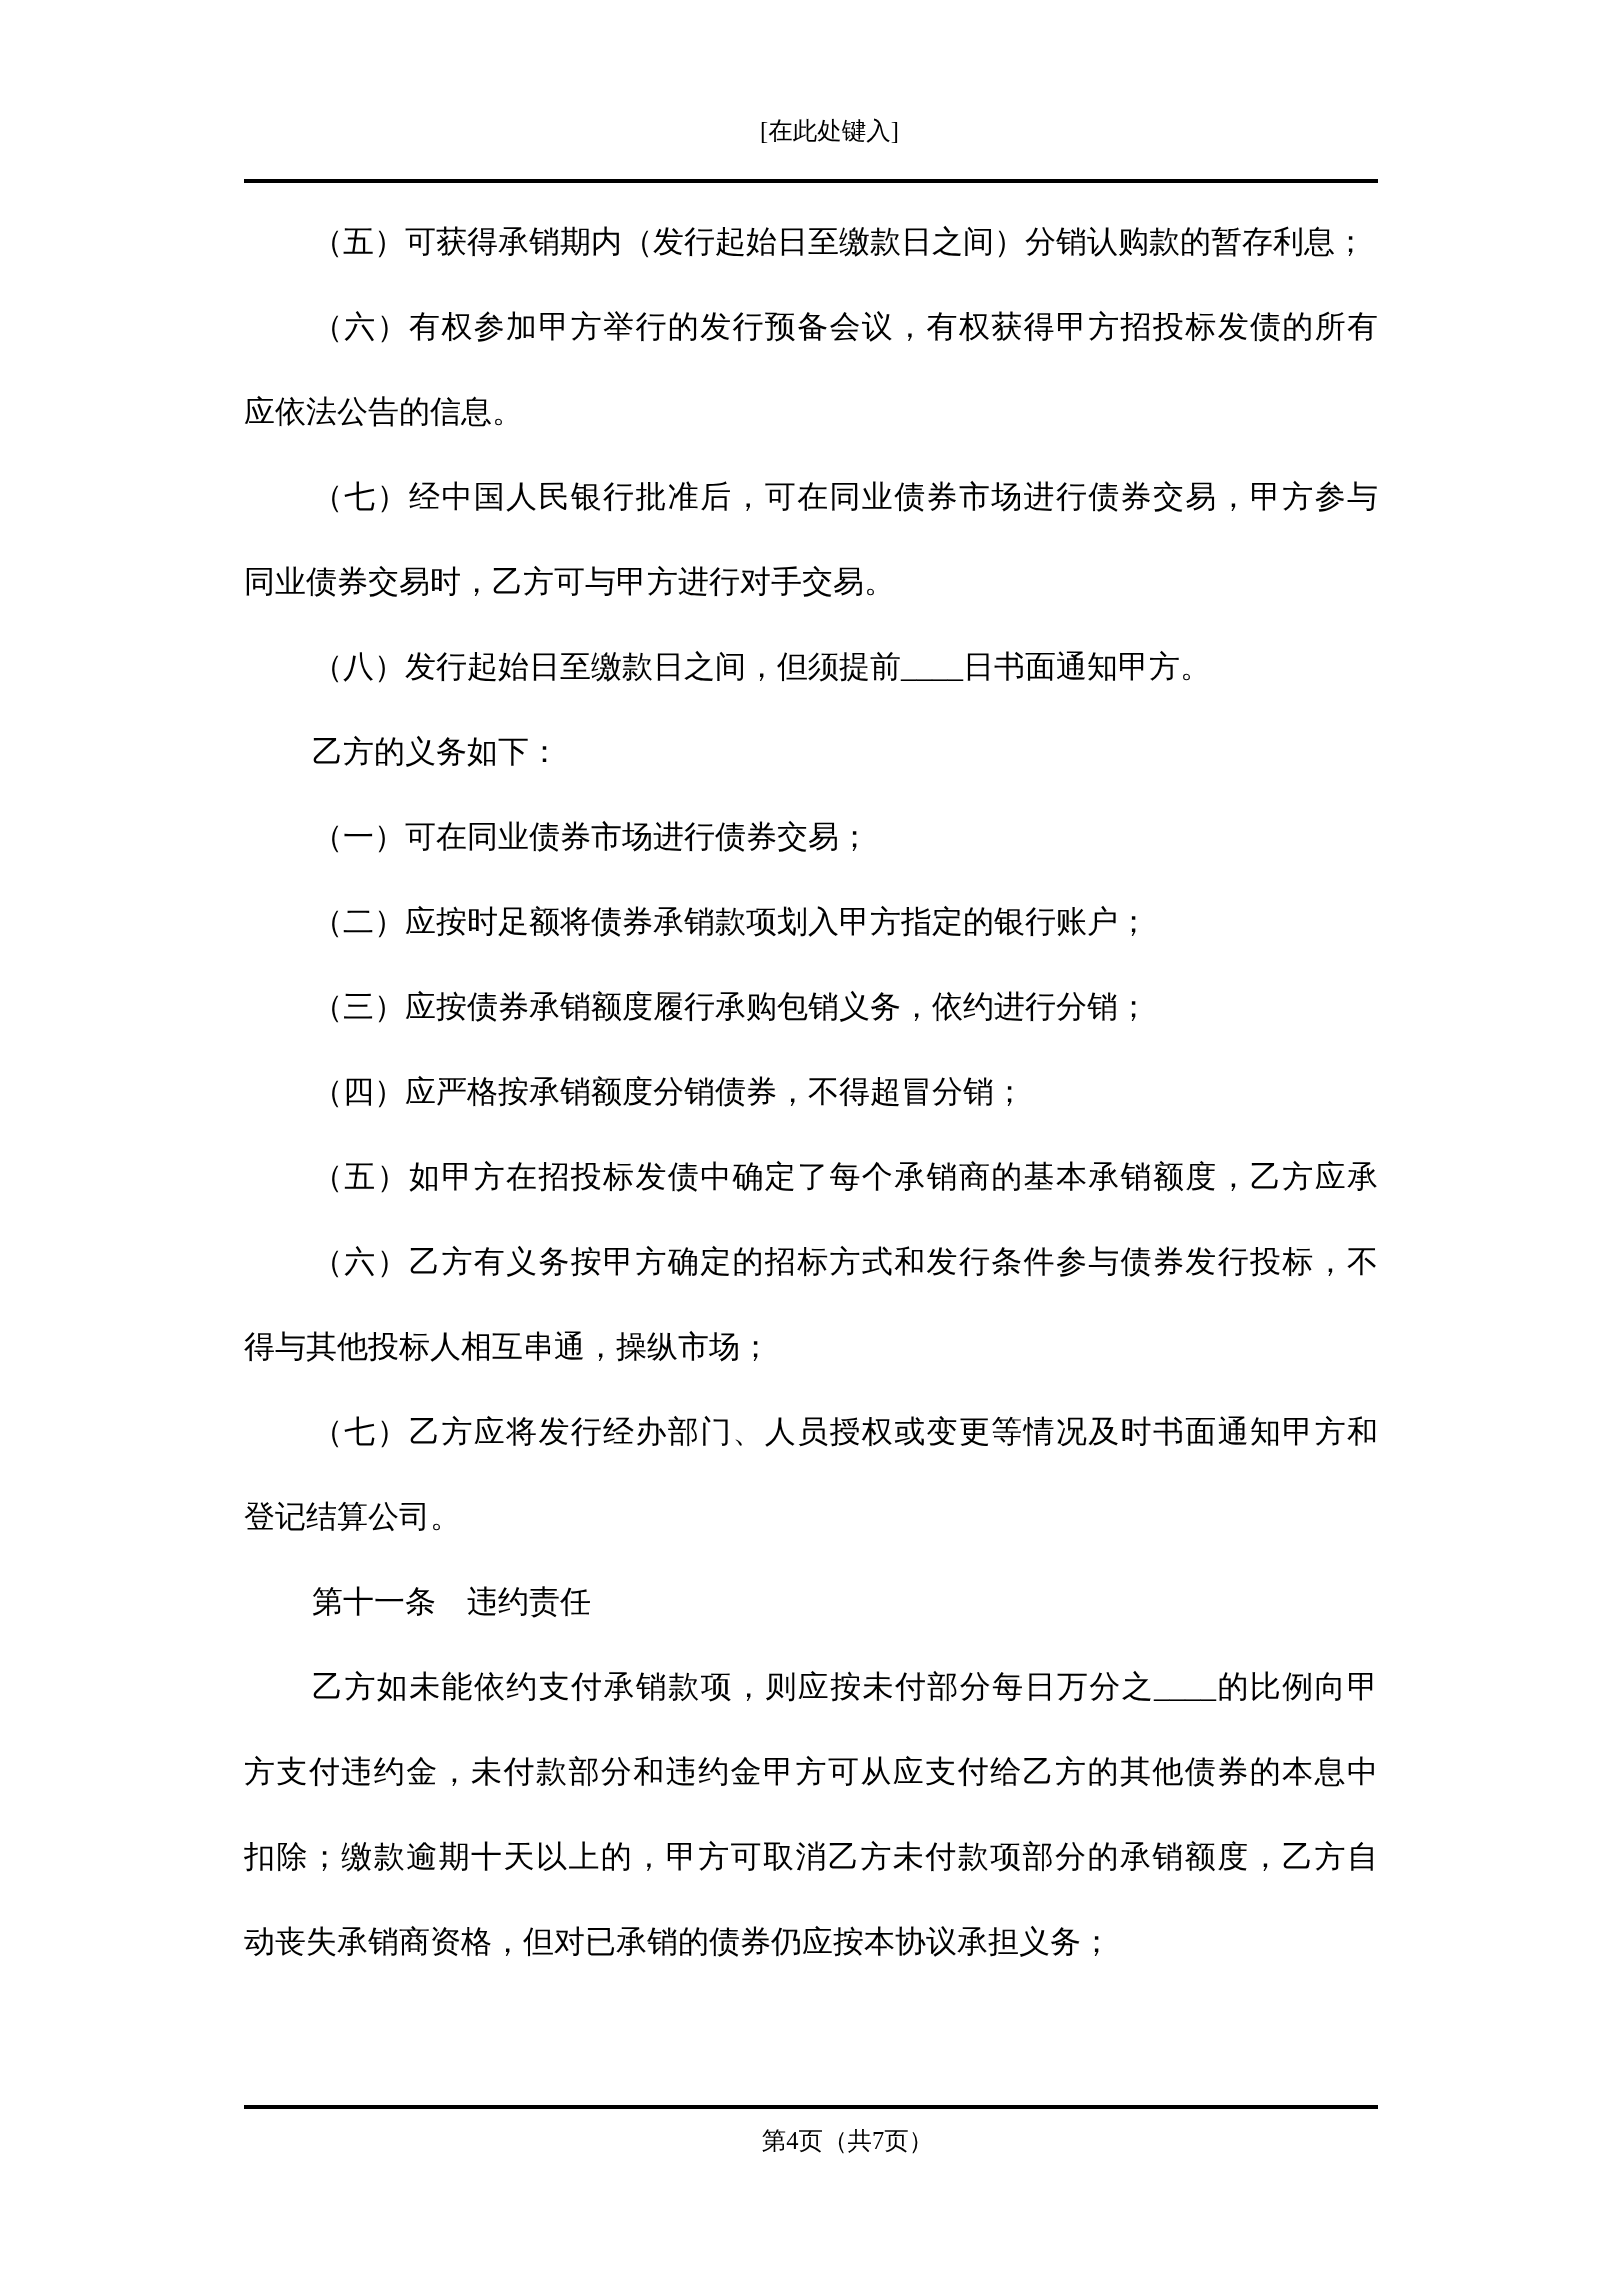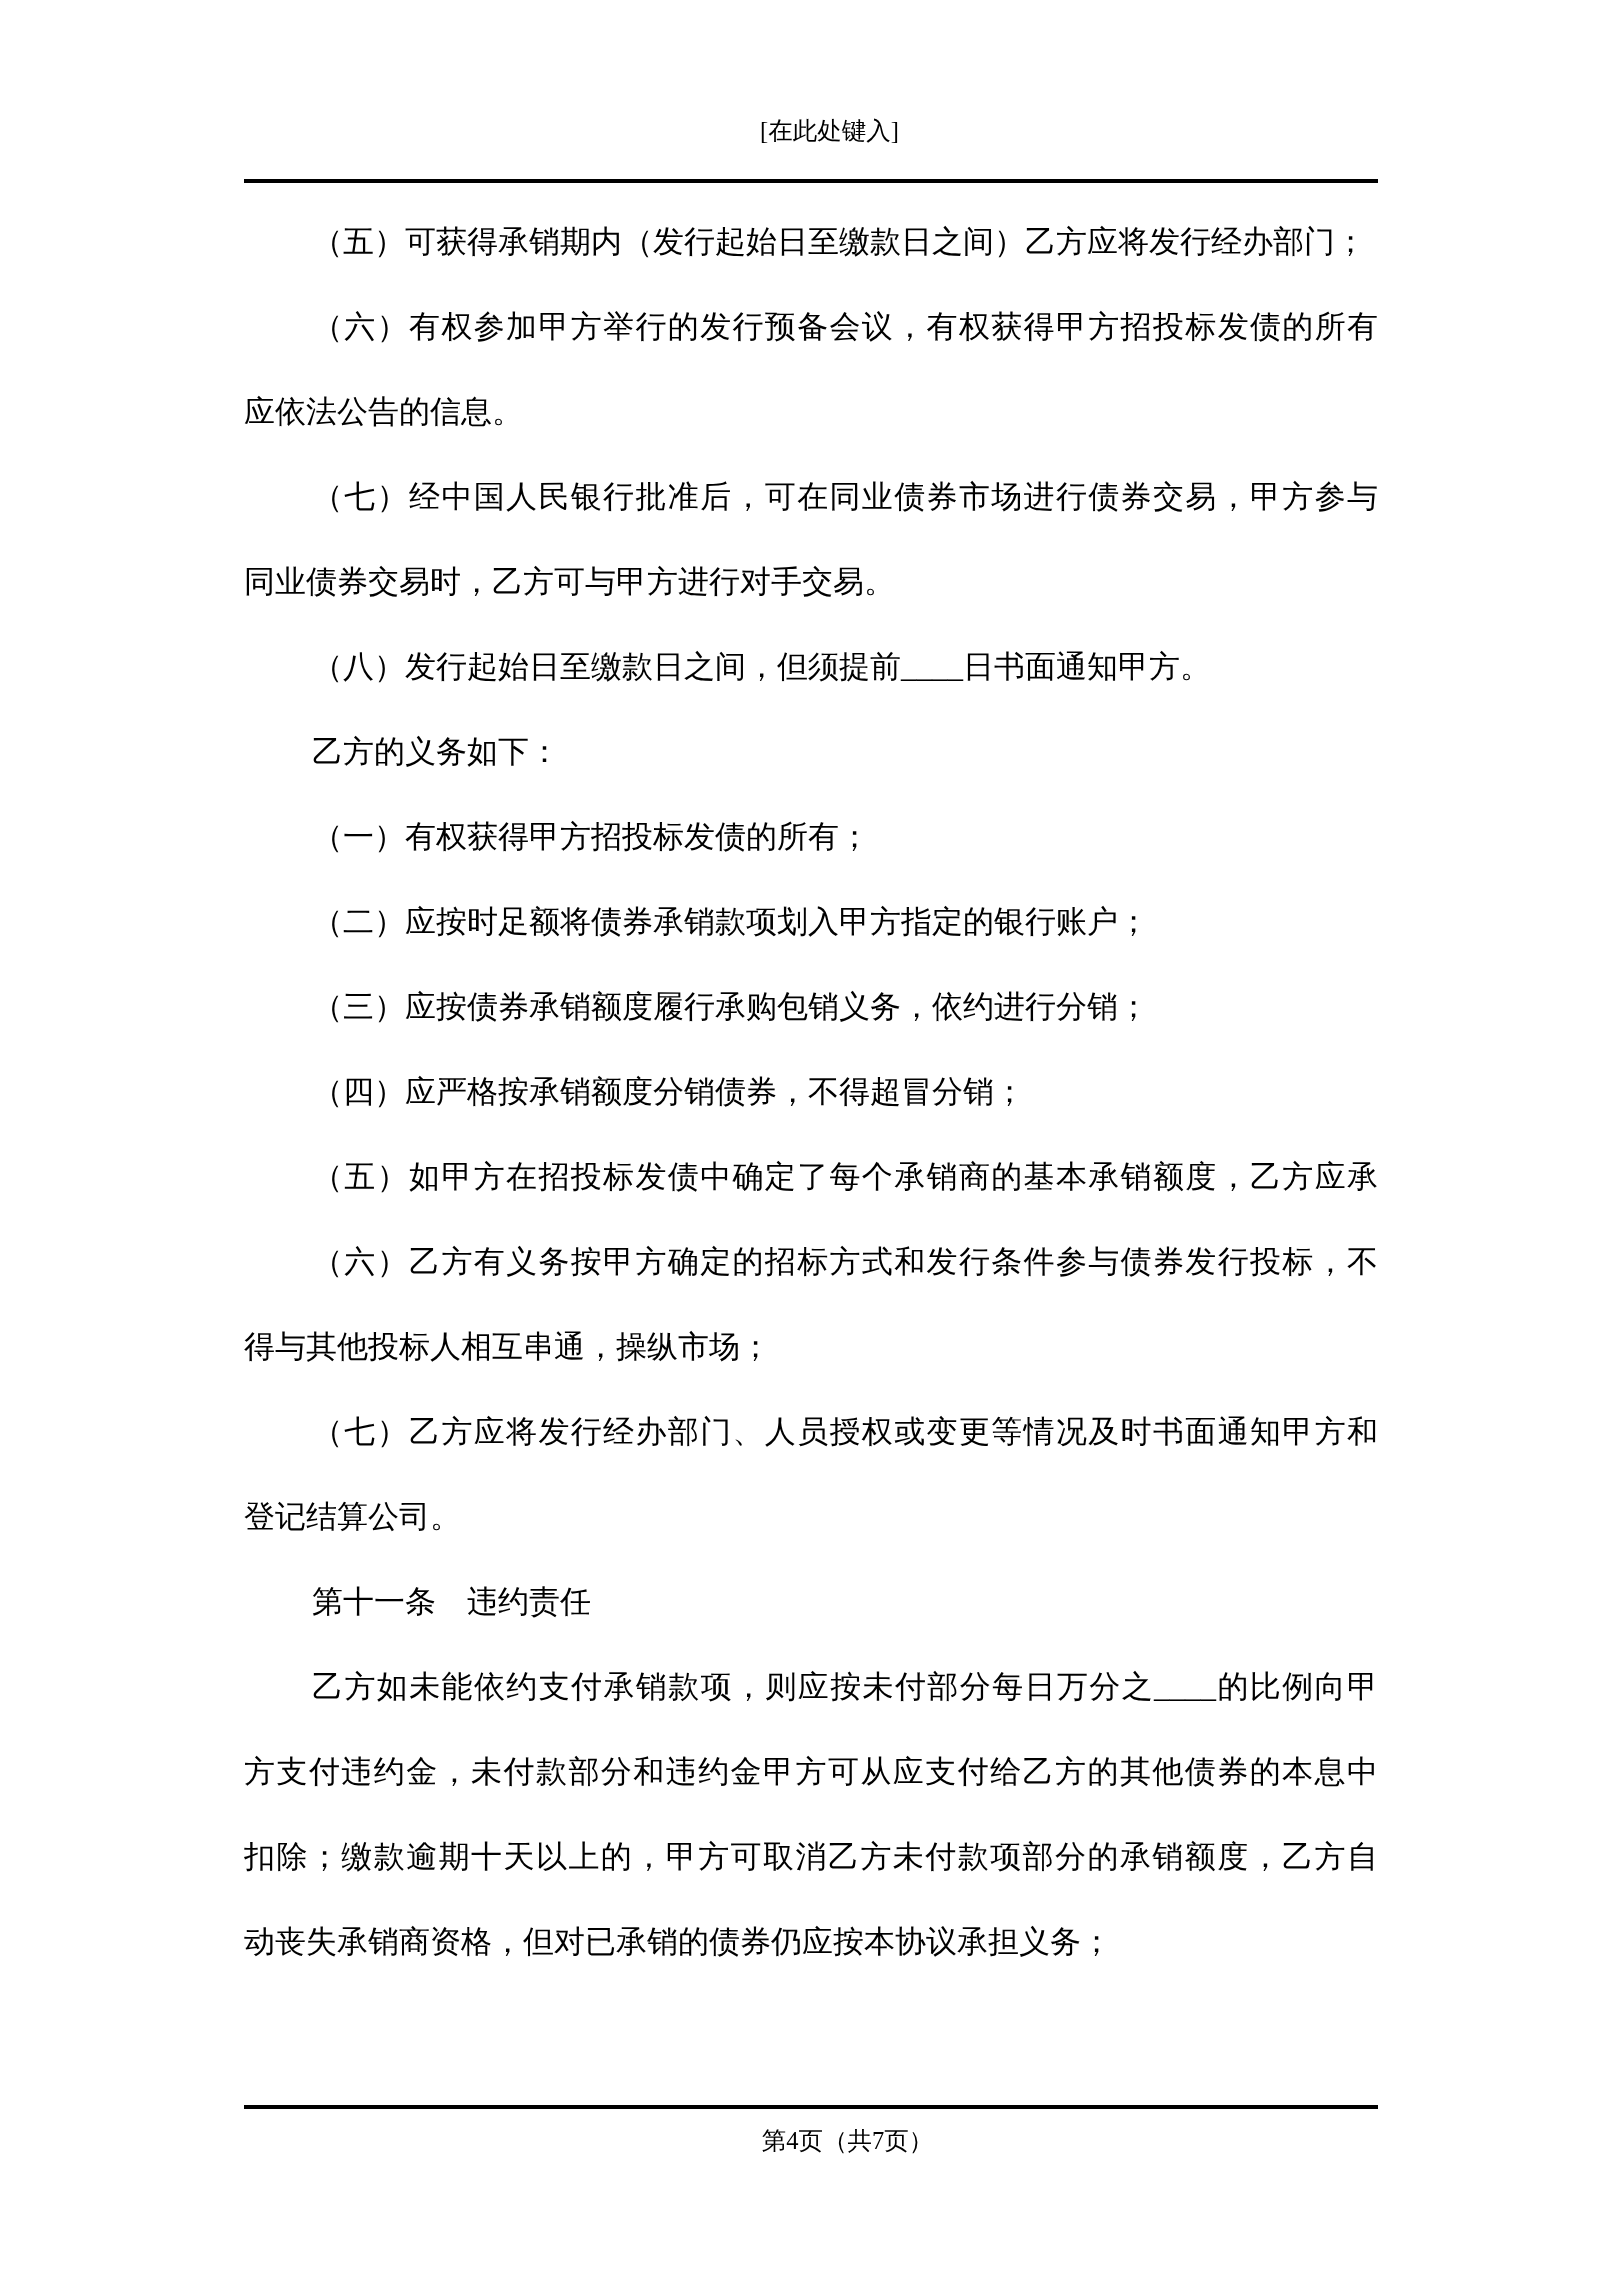--- a/index.html
+++ b/index.html
@@ -75,28 +75,28 @@
 </head>
 <body>
 
 <div class="page">
 
   <div class="header-text">[在此处键入]</div>
 
   <div class="header-rule"></div>
 
   <div class="doc-body">
-      <div class="line first end">（五）可获得承销期内（发行起始日至缴款日之间）乙方应将发行经办部门；</div>
+      <div class="line first end">（五）可获得承销期内（发行起始日至缴款日之间）分销认购款的暂存利息；</div>
       <div class="line first full">（六）有权参加甲方举行的发行预备会议，有权获得甲方招投标发债的所有</div>
       <div class="line end">应依法公告的信息。</div>
       <div class="line first full">（七）经中国人民银行批准后，可在同业债券市场进行债券交易，甲方参与</div>
       <div class="line end">同业债券交易时，乙方可与甲方进行对手交易。</div>
       <div class="line first end">（八）发行起始日至缴款日之间，但须提前____日书面通知甲方。</div>
       <div class="line first end">乙方的义务如下：</div>
-      <div class="line first end">（一）有权获得甲方招投标发债的所有；</div>
+      <div class="line first end">（一）可在同业债券市场进行债券交易；</div>
       <div class="line first end">（二）应按时足额将债券承销款项划入甲方指定的银行账户；</div>
       <div class="line first end">（三）应按债券承销额度履行承购包销义务，依约进行分销；</div>
       <div class="line first end">（四）应严格按承销额度分销债券，不得超冒分销；</div>
       <div class="line first full">（五）如甲方在招投标发债中确定了每个承销商的基本承销额度，乙方应承</div>
       <div class="line first full">（六）乙方有义务按甲方确定的招标方式和发行条件参与债券发行投标，不</div>
       <div class="line end">得与其他投标人相互串通，操纵市场；</div>
       <div class="line first full">（七）乙方应将发行经办部门、人员授权或变更等情况及时书面通知甲方和</div>
       <div class="line end">登记结算公司。</div>
       <div class="line first end bold">第十一条　违约责任</div>
       <div class="line first full">乙方如未能依约支付承销款项，则应按未付部分每日万分之____的比例向甲</div>

